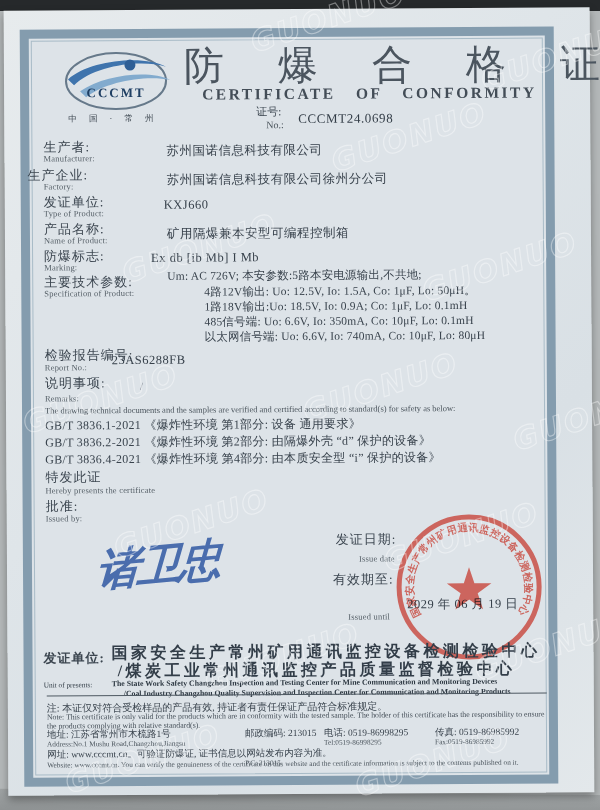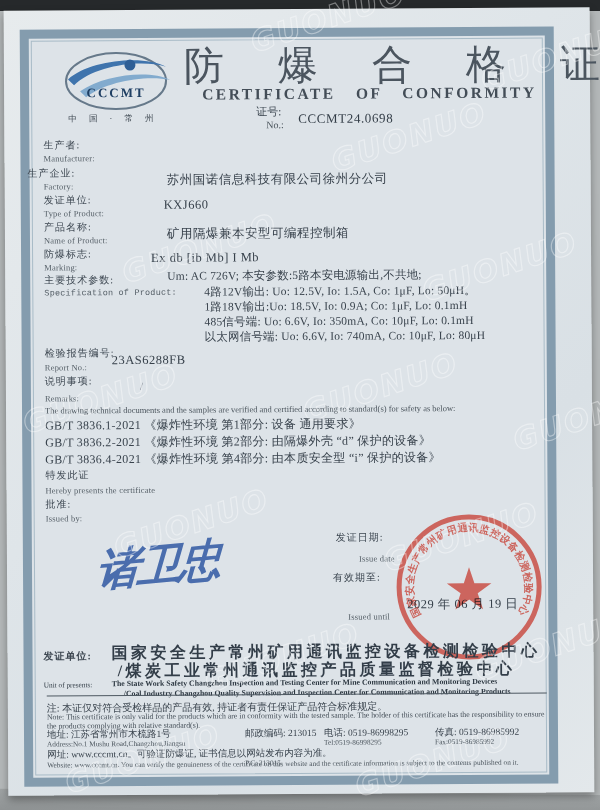--- a/index.html
+++ b/index.html
@@ -20,21 +20,21 @@
   }
   .frame{
     position:absolute;left:22px;top:28px;width:534px;height:757px;
     border:9px solid #849cae;background:#dde3e8;box-sizing:border-box;
   }
   .frame::after{
     content:"";position:absolute;inset:2px;border:1px solid #a8bbc7;
   }
   .content{position:absolute;left:0;top:0;width:600px;height:810px;z-index:3;color:#3e4851;}
   .abs{position:absolute;white-space:nowrap;}
-  .lab-cn{font-size:10px;color:#3c4650;letter-spacing:1px;}
+  .lab-cn{font-size:13px;color:#3c4650;letter-spacing:1px;}
   .lab-en{font-size:8.5px;color:#545e66;letter-spacing:.2px;}
   .val{font-size:12.5px;color:#37414b;letter-spacing:.5px;}
   .spec{font-size:11.5px;color:#39434d;letter-spacing:.2px;}
   .title-cn{font-size:40px;letter-spacing:22px;color:#4b555f;font-weight:500;}
   .title-en{font-size:15.5px;letter-spacing:2.5px;word-spacing:14px;color:#434d57;font-weight:600;}
   .std{font-size:12px;color:#39434d;letter-spacing:.3px;}
   .fine{font-size:8.5px;color:#4a545c;}
   .auth-big{font-size:16px;font-weight:700;letter-spacing:3.5px;color:#323d48;}
   .auth-en{font-size:7.8px;font-weight:700;color:#2e3943;}
   .hr{position:absolute;left:45px;top:694px;width:500px;border-top:1.6px solid #4e5962;}
@@ -84,39 +84,40 @@
       <div class="abs logo-region" style="left:70px;top:112px;">中 国 · 常 州</div>
 
       <div class="abs title-cn" style="left:186px;top:38px;">防 爆 合 格 证</div>
       <div class="abs title-en" style="left:204px;top:85px;">CERTIFICATE  OF  CONFORMITY</div>
       <div class="abs no-lab" style="left:258px;top:104px;">证号:</div>
       <div class="abs no-en" style="left:268px;top:119px;">No.:</div>
       <div class="abs no-val" style="left:300px;top:111px;">CCCMT24.0698</div>
 
       <div class="abs lab-cn" style="left:45px;top:137px;">生产者:</div>
       <div class="abs lab-en" style="left:45px;top:152px;">Manufacturer:</div>
+      <div class="abs val" style="left:168px;top:142px;">苏州国诺信息科技有限公司</div>
 
       <div class="abs lab-cn" style="left:29px;top:165px;">生产企业:</div>
       <div class="abs lab-en" style="left:45px;top:180px;">Factory:</div>
       <div class="abs val" style="left:168px;top:171px;">苏州国诺信息科技有限公司徐州分公司</div>
 
       <div class="abs lab-cn" style="left:45px;top:192px;">发证单位:</div>
       <div class="abs lab-en" style="left:45px;top:207px;">Type of Product:</div>
       <div class="abs val" style="left:165px;top:197px;">KXJ660</div>
 
       <div class="abs lab-cn" style="left:45px;top:219px;">产品名称:</div>
       <div class="abs lab-en" style="left:45px;top:234px;">Name of Product:</div>
       <div class="abs val" style="left:168px;top:225px;">矿用隔爆兼本安型可编程控制箱</div>
 
       <div class="abs lab-cn" style="left:45px;top:246px;">防爆标志:</div>
       <div class="abs lab-en" style="left:45px;top:261px;">Marking:</div>
       <div class="abs val" style="left:152px;top:250px;">Ex db [ib Mb] I Mb</div>
 
       <div class="abs lab-cn" style="left:45px;top:272px;">主要技术参数:</div>
-      <div class="abs lab-en" style="left:45px;top:287px;font-family:Liberation Mono, monospace;">Specification of Product:</div>
+      <div class="abs lab-en" style="left:45px;top:287px;">Specification of Product:</div>
       <div class="abs spec" style="left:168px;top:268px;">Um: AC 726V; 本安参数:5路本安电源输出,不共地;</div>
       <div class="abs spec" style="left:205px;top:284px;">4路12V输出: Uo: 12.5V, Io: 1.5A, Co: 1μF, Lo: 50μH。</div>
       <div class="abs spec" style="left:205px;top:299px;">1路18V输出:Uo: 18.5V, Io: 0.9A; Co: 1μF, Lo: 0.1mH</div>
       <div class="abs spec" style="left:205px;top:314px;">485信号端: Uo: 6.6V, Io: 350mA, Co: 10μF, Lo: 0.1mH</div>
       <div class="abs spec" style="left:205px;top:329px;">以太网信号端: Uo: 6.6V, Io: 740mA, Co: 10μF, Lo: 80μH</div>
 
       <div class="abs lab-cn" style="left:45px;top:345px;">检验报告编号:</div>
       <div class="abs lab-en" style="left:45px;top:361px;">Report No.:</div>
       <div class="abs val" style="left:112px;top:352px;">23AS6288FB</div>
 

